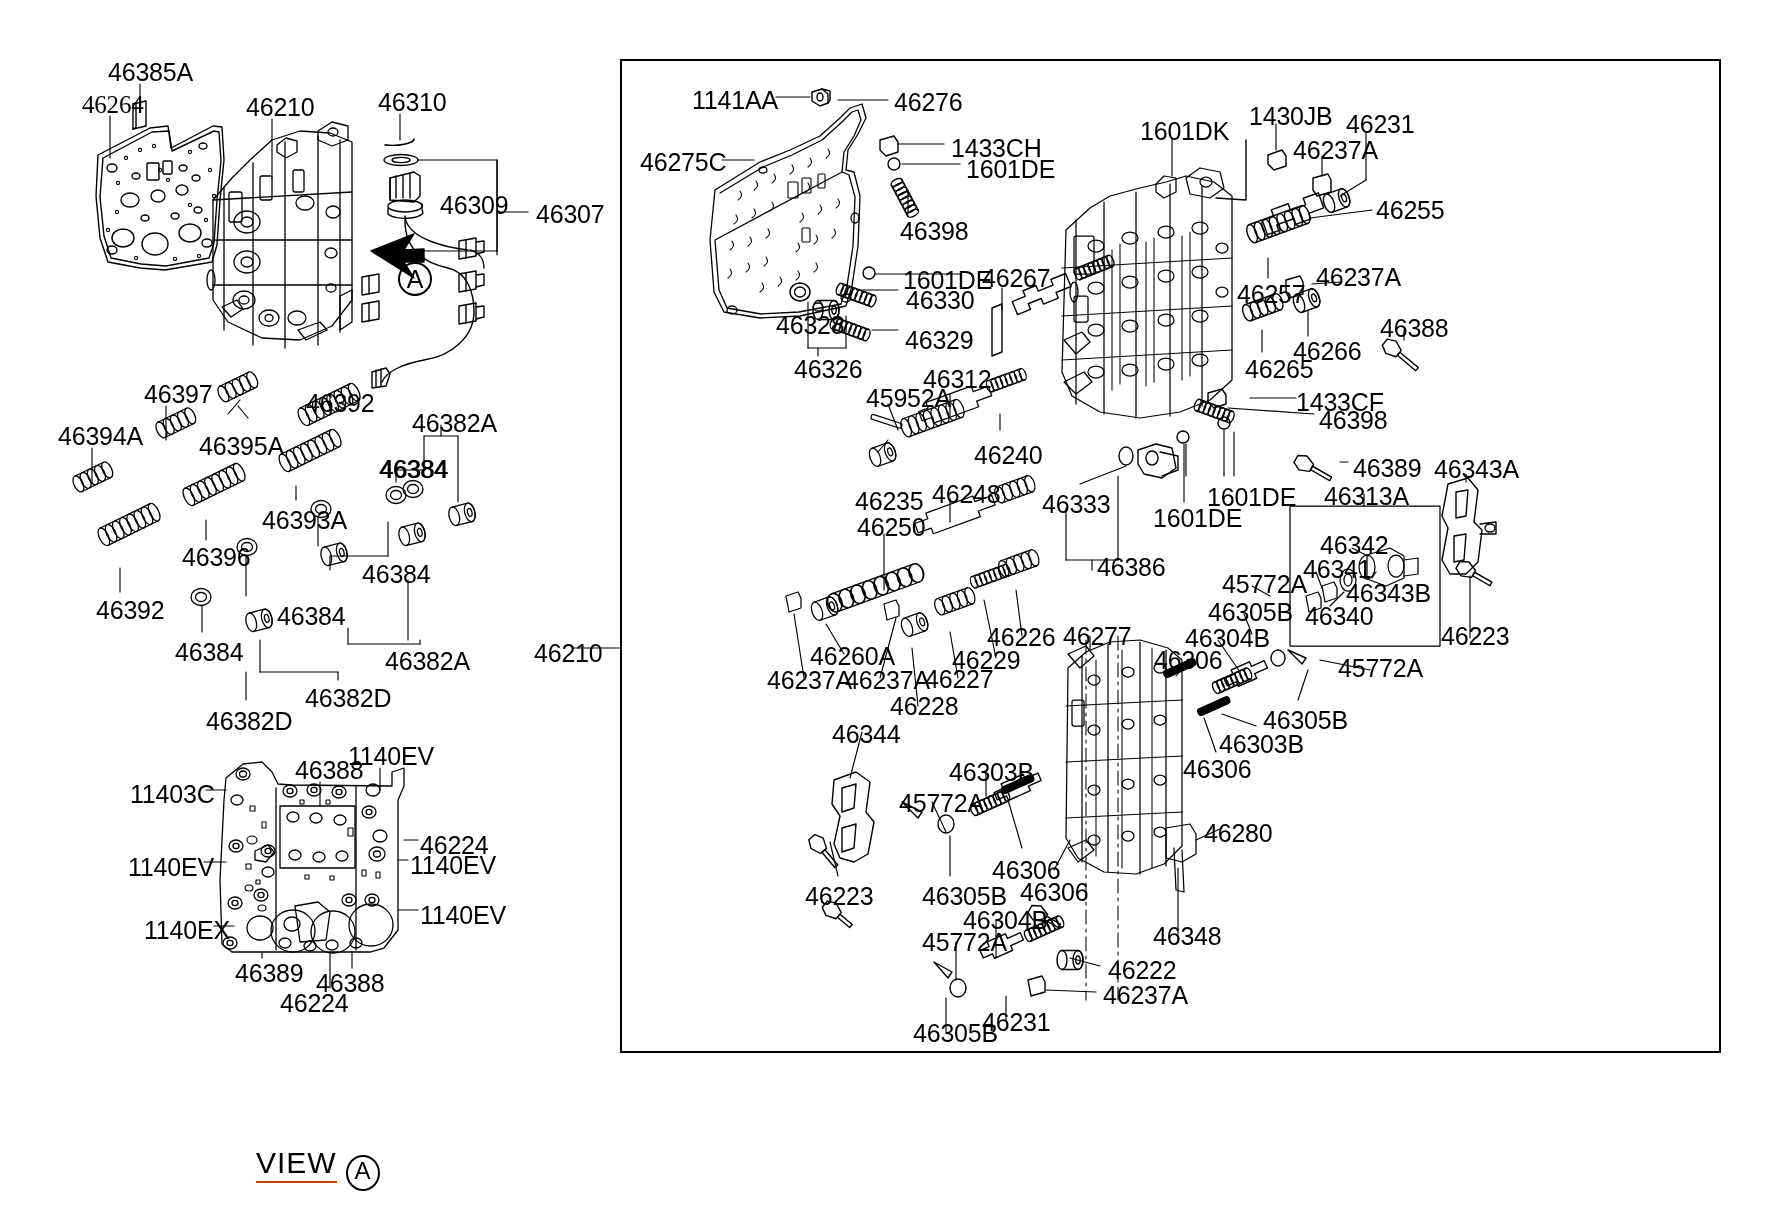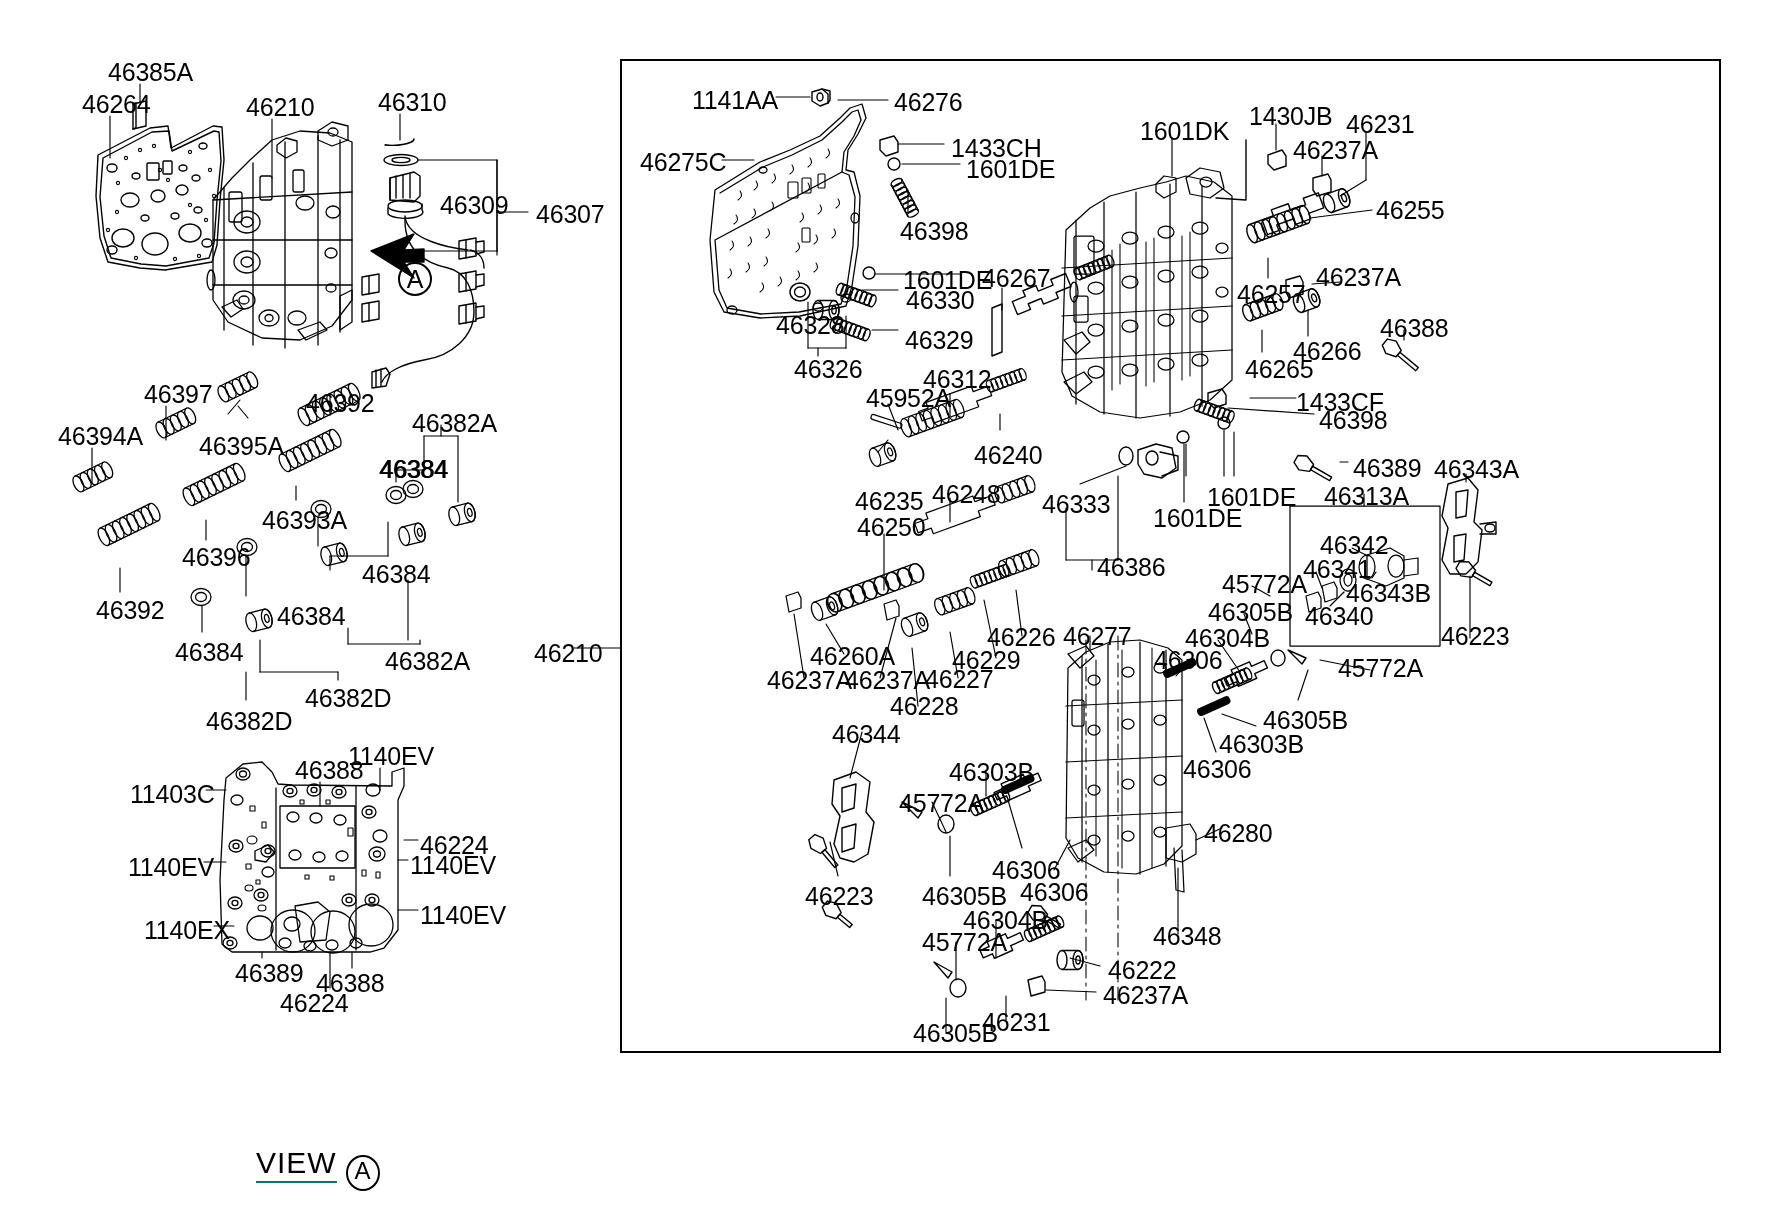--- a/index.html
+++ b/index.html
@@ -58,21 +58,21 @@
     line-height: 30px;
     text-align: center;
     font-family: "Liberation Sans", sans-serif;
   }
   .viewcap {
     position: absolute;
     font-size: 30px;
     font-family: "Liberation Sans", sans-serif;
     letter-spacing: 1px;
   }
-  .viewcap .und { border-bottom: 2px solid #0f766e; padding-bottom:2px;}
+  .viewcap .und { border-bottom: 2px solid #c2410c; padding-bottom:2px;}
 </style>
 </head>
 <body>
 
 <div id="sheet">
 
   <div class="art">
   <svg width="1772" height="1211" viewBox="0 0 1772 1211" xmlns="http://www.w3.org/2000/svg" fill="none" stroke="#000" stroke-width="1.4" stroke-linejoin="round" stroke-linecap="round">
 
     <defs>
@@ -927,21 +927,21 @@
 
   <div class="circA" style="left:398px; top:262px;">A</div>
 
   <div class="viewcap" style="left:256px; top:1146px;">
     <span class="und">VIEW</span>
     <span class="und" style="display:inline-block;width:30px;height:30px;border:2px solid #000;border-radius:50%;border-bottom-width:2px;text-align:center;line-height:28px;font-size:24px;vertical-align:-6px;">A</span>
   </div>
 
   <div id="labels">
       <div class="lbl" style="left: 108px; top: 60px;">46385A</div>
-      <div class="lbl" style="left: 82px; top: 92px;">46264</div>
+      <div class="lbl" style="left: 82px; top: 92px; font-family: Liberation Serif, serif;">46264</div>
       <div class="lbl" style="left: 246px; top: 95px;">46210</div>
       <div class="lbl" style="left: 378px; top: 90px;">46310</div>
       <div class="lbl" style="left: 440px; top: 151px; margin-top: 42px;">46309</div>
       <div class="lbl" style="left: 536px; top: 202px;">46307</div>
       <div class="lbl" style="left: 144px; top: 382px;">46397</div>
       <div class="lbl" style="left: 306px; top: 391px;">46392</div>
       <div class="lbl" style="left: 412px; top: 411px;">46382A</div>
       <div class="lbl" style="left: 58px; top: 424px;">46394A</div>
       <div class="lbl" style="left: 199px; top: 434px;">46395A</div>
       <div class="lbl" style="left: 379px; top: 457px;">46384</div>

